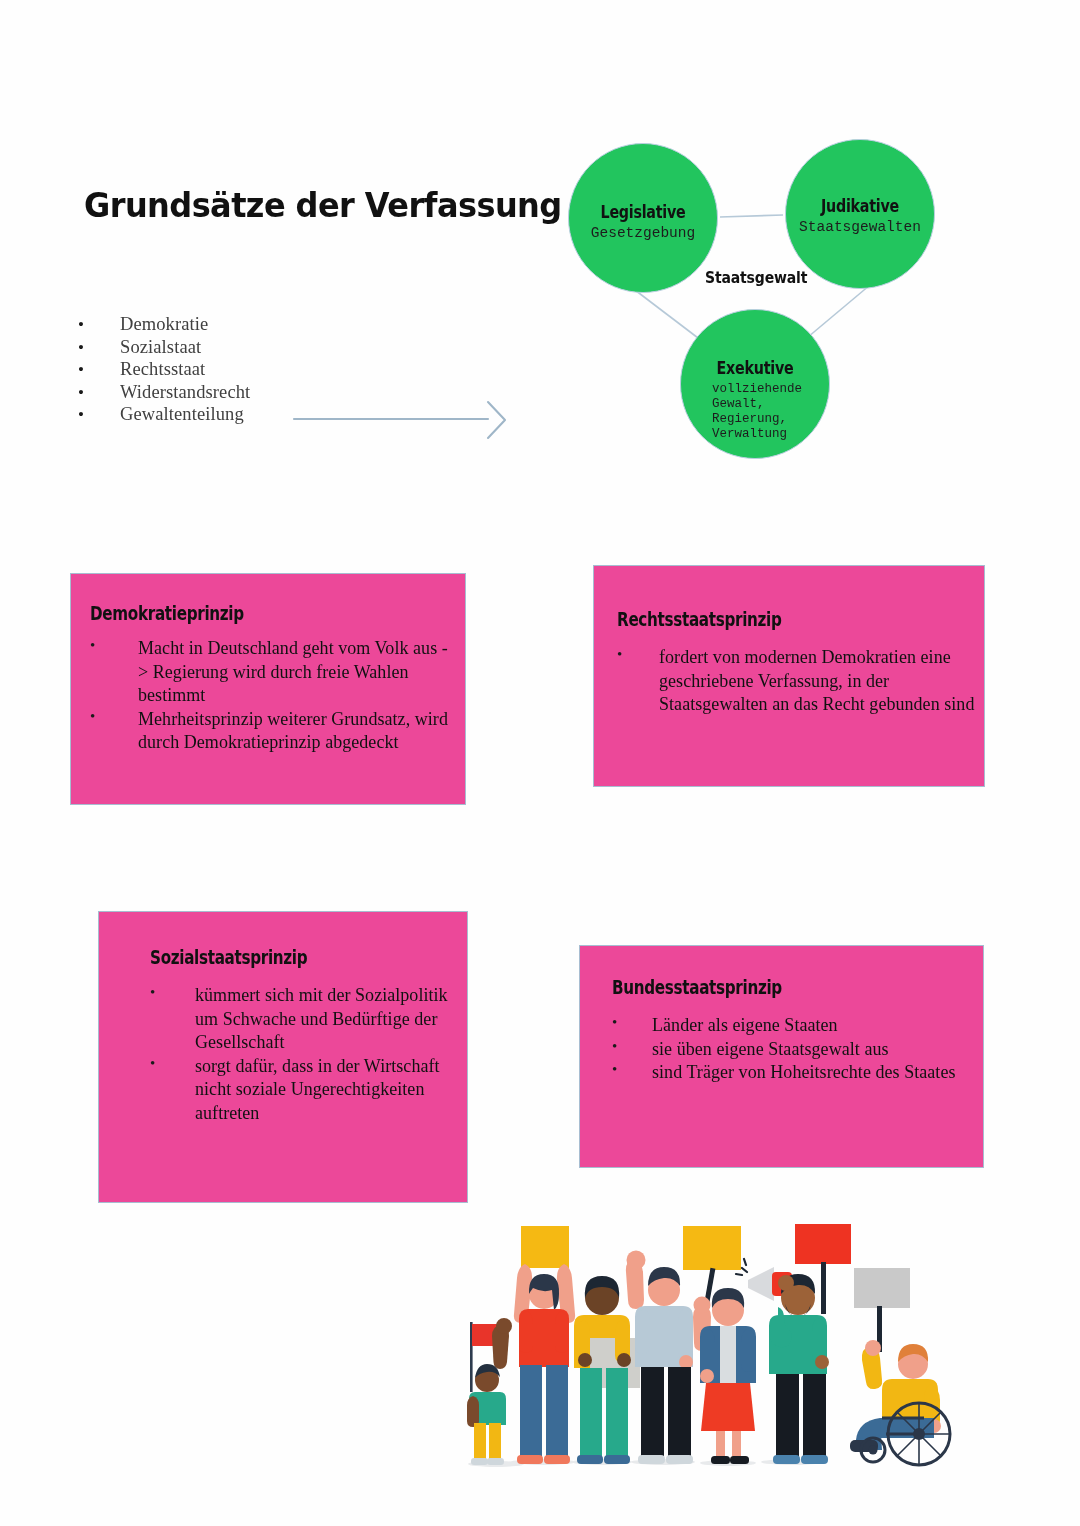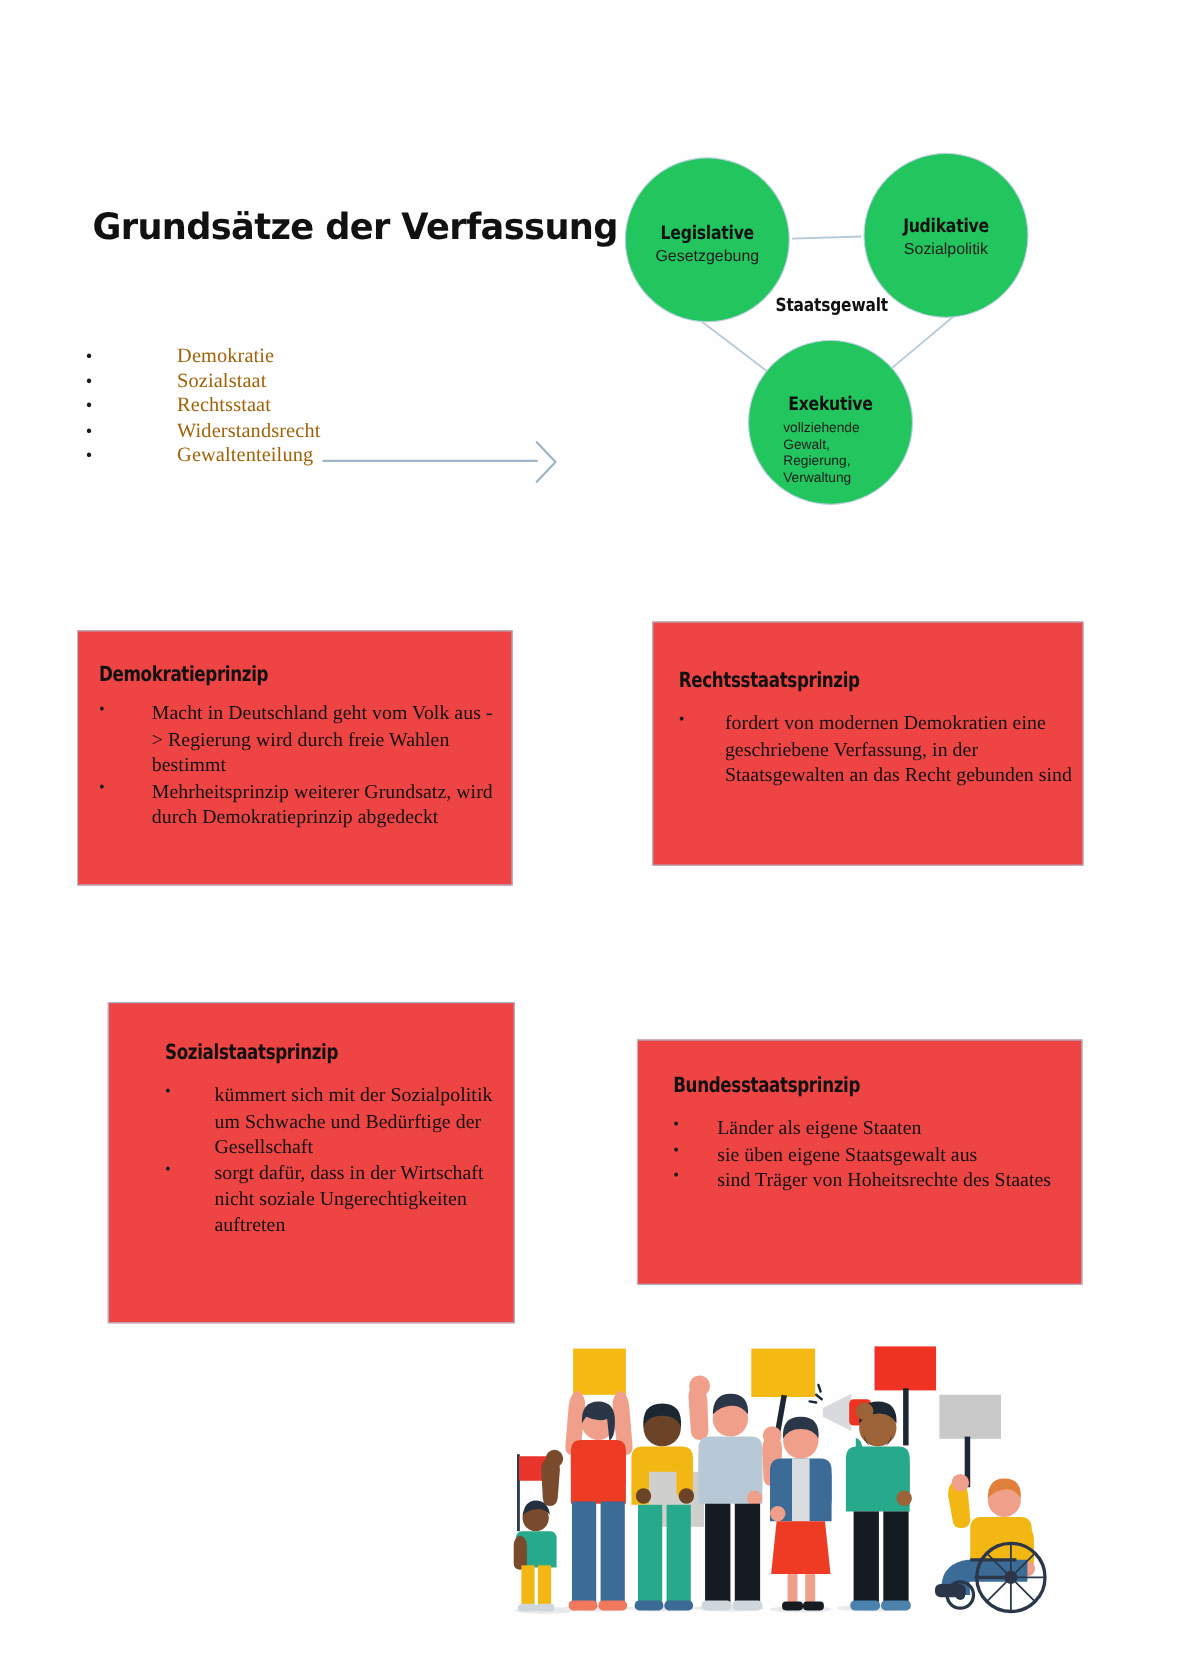--- a/index.html
+++ b/index.html
@@ -54,22 +54,21 @@
     width: 42px;
     flex: 0 0 42px;
     font-size: 17px;
     line-height: 22.5px;
     color: #1a1a1a;
   }
   #principle-list .txt {
     font-size: 18.5px;
     line-height: 22.5px;
     letter-spacing: 0.1px;
-    color: #a16207;
-    margin-left: 41px;
+    color: #404040;
   }
 
   
   #flow-arrow {
     position: absolute;
     left: 292px;
     top: 398px;
     width: 220px;
     height: 44px;
   }
@@ -111,21 +110,21 @@
     font-size: 17px;
     letter-spacing: -0.3px;
     color: #111;
     transform: scaleX(0.84);
   }
   .node-sub {
     position: absolute;
     left: 0;
     width: 100%;
     text-align: center;
-    font-family: Liberation Sans, sans-serif;
+    font-family: Liberation Mono, monospace;
     font-size: 14.5px;
     line-height: 15.5px;
     color: #1d1d1d;
   }
   .node.legislative .node-head { top: 58px; }
   .node.legislative .node-sub  { top: 82px; }
   .node.judikative  .node-head { top: 56px; }
   .node.judikative  .node-sub  { top: 80px; }
 
   .node.exekutive .node-head { top: 48px; }
@@ -148,21 +147,21 @@
     letter-spacing: -0.2px;
     color: #111;
     transform: scaleX(0.85);
     transform-origin: left center;
     white-space: nowrap;
   }
 
   
   .pbox {
     position: absolute;
-    background: #ef4444;
+    background: #ec4899;
     border: 1.4px solid #a7bdd1;
     box-sizing: border-box;
     text-decoration: underline;
   }
   .pbox-title {
     position: absolute;
     font-family: "DejaVu Sans", sans-serif;
     font-weight: 700;
     font-size: 19px;
     letter-spacing: -0.4px;
@@ -265,21 +264,21 @@
       <line x1="320" y1="160" x2="258" y2="212" stroke="#b6c9d8" stroke-width="1.6"></line>
     </svg>
 
     <div class="node legislative">
       <div class="node-head">Legislative</div>
       <div class="node-sub">Gesetzgebung</div>
     </div>
 
     <div class="node judikative">
       <div class="node-head">Judikative</div>
-      <div class="node-sub">Sozialpolitik</div>
+      <div class="node-sub">Staatsgewalten</div>
     </div>
 
     <div class="node exekutive">
       <div class="node-head">Exekutive</div>
       <div class="node-sub">vollziehende Gewalt, Regierung, Verwaltung</div>
     </div>
 
     <div id="center-label">Staatsgewalt</div>
   </div>
 

